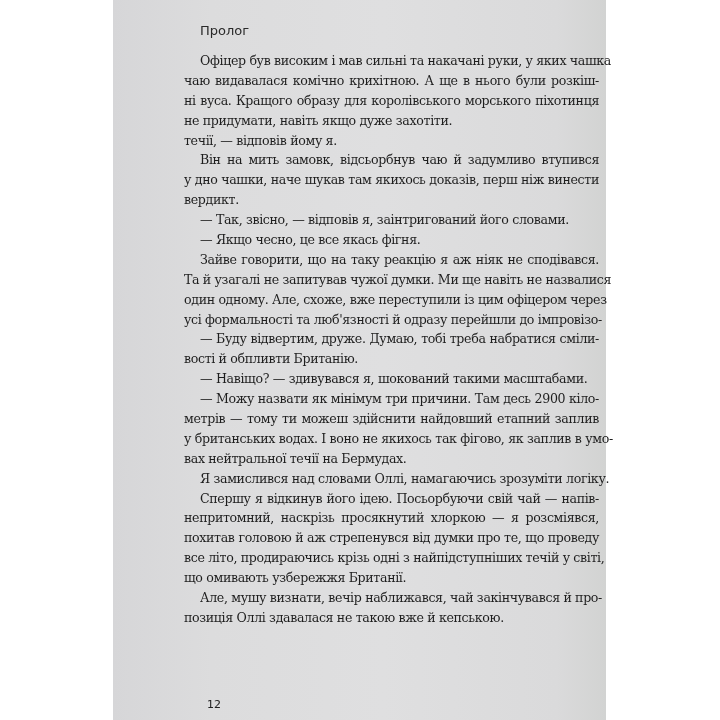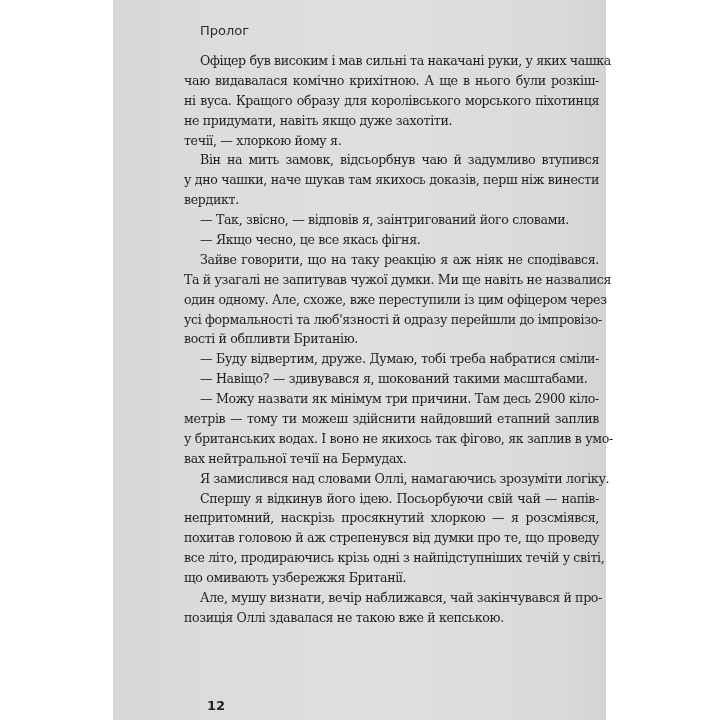--- a/index.html
+++ b/index.html
@@ -18,45 +18,45 @@
     .body-text {
       position: absolute; left: 184px; top: 51px; width: 415px;
       font-family: "DejaVu Serif", serif; font-size: 12.6px; line-height: 19.9px;
       color: #1e1e1e; letter-spacing: -0.35px;
     }
     .line { white-space: nowrap; height: 19.9px; }
     .line.just { text-align: justify; text-align-last: justify; }
     .line.indent { padding-left: 16px; }
     .pagenum {
       position: absolute; left: 207px; top: 698px;
-      font-family: "DejaVu Sans", sans-serif; font-weight: bold; font-size: 13px; color: #222; text-align: center;
+      font-family: "DejaVu Sans", sans-serif; font-weight: normal; font-size: 11px; color: #222; text-align: center;
     }
   </style>
 </head>
 <body>
 
 <div class="page"></div>
 <div class="header">Пролог</div>
 <div class="body-text" id="body">
     <div class="line indent just">Офіцер був високим і мав сильні та накачані руки, у яких чашка</div>
     <div class="line just">чаю видавалася комічно крихітною. А ще в нього були розкіш-</div>
     <div class="line just">ні вуса. Кращого образу для королівського морського піхотинця</div>
     <div class="line">не придумати, навіть якщо дуже захотіти.</div>
-    <div class="line">течії, — хлоркою йому я.</div>
+    <div class="line">течії, — відповів йому я.</div>
     <div class="line indent just">Він на мить замовк, відсьорбнув чаю й задумливо втупився</div>
     <div class="line just">у дно чашки, наче шукав там якихось доказів, перш ніж винести</div>
     <div class="line">вердикт.</div>
     <div class="line indent">— Так, звісно, — відповів я, заінтригований його словами.</div>
     <div class="line indent">— Якщо чесно, це все якась фігня.</div>
     <div class="line indent just">Зайве говорити, що на таку реакцію я аж ніяк не сподівався.</div>
     <div class="line just">Та й узагалі не запитував чужої думки. Ми ще навіть не назвалися</div>
     <div class="line just">один одному. Але, схоже, вже переступили із цим офіцером через</div>
     <div class="line just">усі формальності та люб'язності й одразу перейшли до імпровізо-</div>
+    <div class="line indent just">— Буду відвертим, друже. Думаю, тобі треба набратися сміли-</div>
     <div class="line">вості й обпливти Британію.</div>
-    <div class="line indent just">— Буду відвертим, друже. Думаю, тобі треба набратися сміли-</div>
     <div class="line indent">— Навіщо? — здивувався я, шокований такими масштабами.</div>
     <div class="line indent just">— Можу назвати як мінімум три причини. Там десь 2900 кіло-</div>
     <div class="line just">метрів — тому ти можеш здійснити найдовший етапний заплив</div>
     <div class="line just">у британських водах. І воно не якихось так фігово, як заплив в умо-</div>
     <div class="line">вах нейтральної течії на Бермудах.</div>
     <div class="line indent just">Я замислився над словами Оллі, намагаючись зрозуміти логіку.</div>
     <div class="line indent just">Спершу я відкинув його ідею. Посьорбуючи свій чай — напів-</div>
     <div class="line just">непритомний, наскрізь просякнутий хлоркою — я розсміявся,</div>
     <div class="line just">похитав головою й аж стрепенувся від думки про те, що проведу</div>
     <div class="line just">все літо, продираючись крізь одні з найпідступніших течій у світі,</div>

